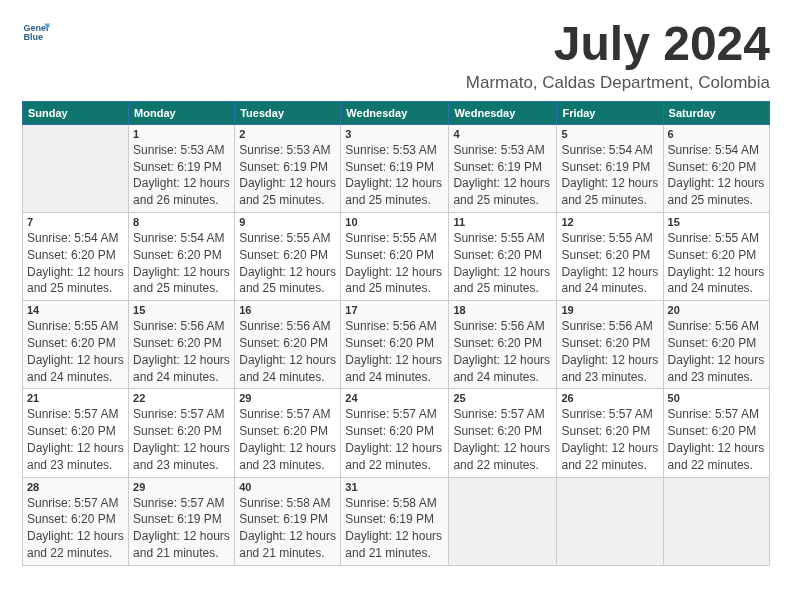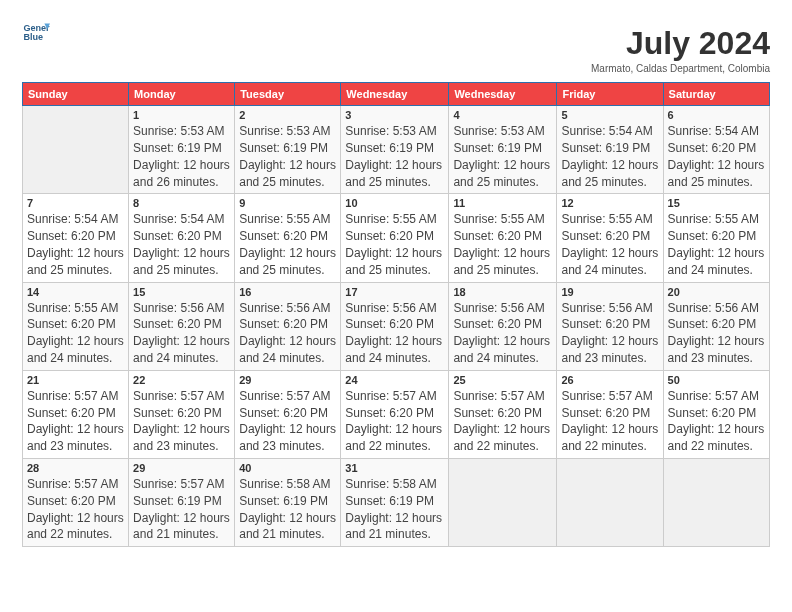--- a/index.html
+++ b/index.html
@@ -26,39 +26,38 @@
       gap: 4px;
     }
     .logo-icon {
       width: 28px;
       height: 28px;
     }
     .title-block {
       text-align: right;
     }
     .main-title {
-      font-size: 32px;
+      font-size: 48px;
       font-weight: bold;
       color: #333;
       line-height: 1.1;
-      margin-top: 8px;
     }
     .subtitle {
-      font-size: 10px;
+      font-size: 17px;
       color: #555;
       margin-top: 2px;
     }
     table {
       width: 100%;
       border-collapse: collapse;
       margin-top: 8px;
       font-size: 9.5px;
     }
     thead tr th {
-      background-color: #ef4444;
+      background-color: #0f766e;
       color: #fff;
       text-align: left;
       padding: 5px 5px;
       font-size: 11px;
       font-weight: bold;
       border: 1px solid #2c6fad;
     }
     tbody tr td {
       border: 1px solid #ccc;
       vertical-align: top;

